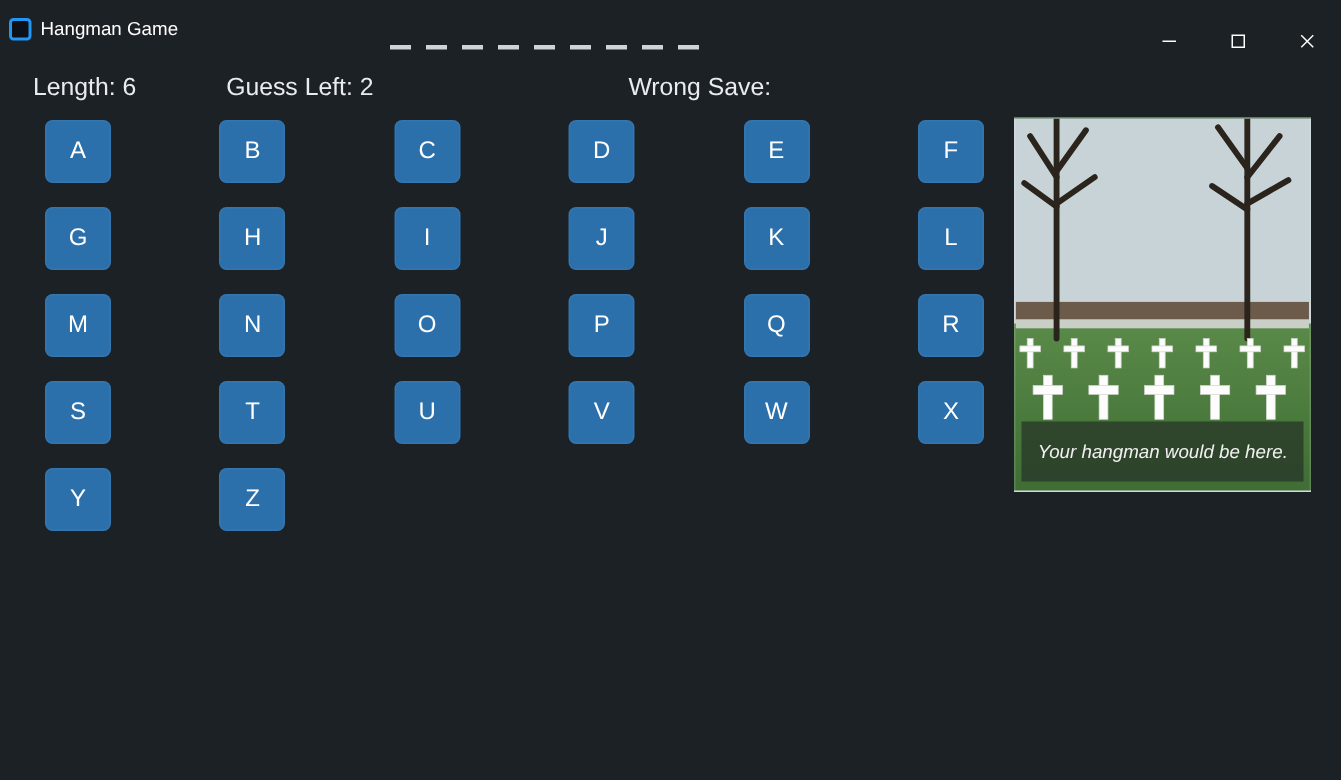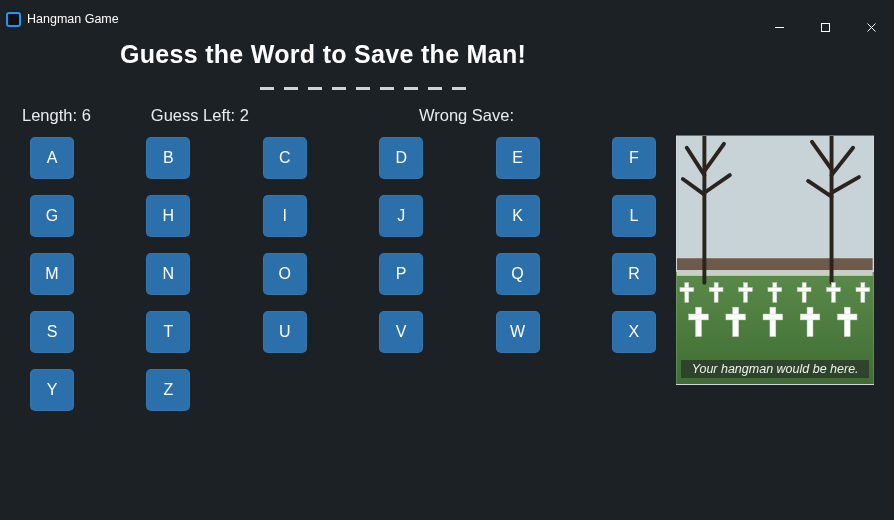--- a/index.html
+++ b/index.html
@@ -23,21 +23,21 @@
   .status-row > div { white-space:nowrap; }
   .status-row .wrong { margin-left:110px; }
 
   .play-area { display:flex; align-items:flex-start; }
   .letter-grid { width:650px; display:grid; grid-template-columns:repeat(6,1fr); column-gap:66px; row-gap:16px; padding:2px 0 0 10px; }
   .letter-btn { width:44px; height:42px; background:#2b6fab; color:#fff; border:none; border-radius:5px; font-size:16px; font-weight:500; display:flex; align-items:center; justify-content:center; box-shadow:inset 0 0 0 1px rgba(255,255,255,0.05); cursor:pointer; }
 
   
   .panel { position:relative; width:200px; height:250px; margin-left:14px; border:1px solid rgba(255,255,255,0.15); overflow:hidden; background:linear-gradient(#c7d3d7 0%,#c7d3d7 55%,#5a8a49 55%,#3f6d34 100%); }
   .panel svg { position:absolute; inset:0; }
-  .panel .caption { position:absolute; left:4px; right:4px; bottom:6px; background:rgba(40,55,40,0.78); color:#f1f1f1; font-style:italic; font-size:12.5px; text-align:center; padding:2px 2px; }
+  .panel .caption { position:absolute; left:4px; right:4px; bottom:6px; background:rgba(40,55,40,0.78); color:#f1f1f1; font-style:italic; font-size:12.5px; text-align:center; padding:13px 2px; }
 </style>
 </head>
 <body>
 
 <div class="titlebar">
   <span class="icon"></span>
   <span>Hangman Game</span>
   <span class="spacer"></span>
   <div class="win-btns">
     <div class="win-btn">
@@ -53,21 +53,20 @@
     <div class="win-btn">
       <svg width="11" height="11" viewBox="0 0 11 11">
           <line x1="1.5" y1="1.5" x2="9.5" y2="9.5" stroke="#fff" stroke-width="1"></line>
           <line x1="9.5" y1="1.5" x2="1.5" y2="9.5" stroke="#fff" stroke-width="1"></line>
         </svg>
     </div>
   </div>
 </div>
 
 <div class="main">
-  <div class="page-title">Guess the Word to Save the Man!</div>
 
   <div class="word-slots" id="word-slots">
       <span class="slot"></span>
       <span class="slot"></span>
       <span class="slot"></span>
       <span class="slot"></span>
       <span class="slot"></span>
       <span class="slot"></span>
       <span class="slot"></span>
       <span class="slot"></span>

